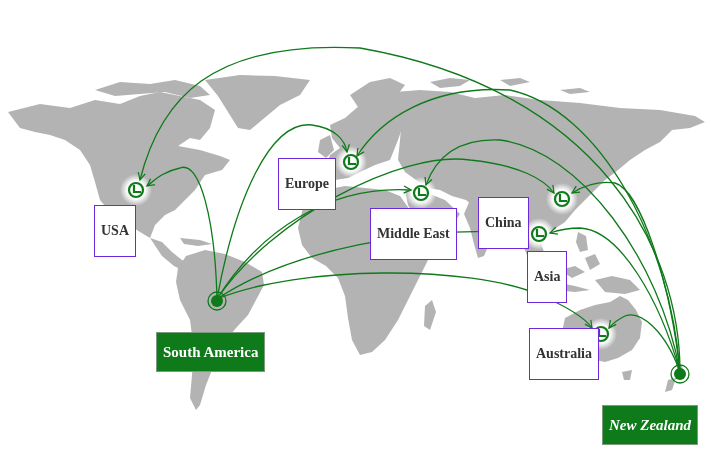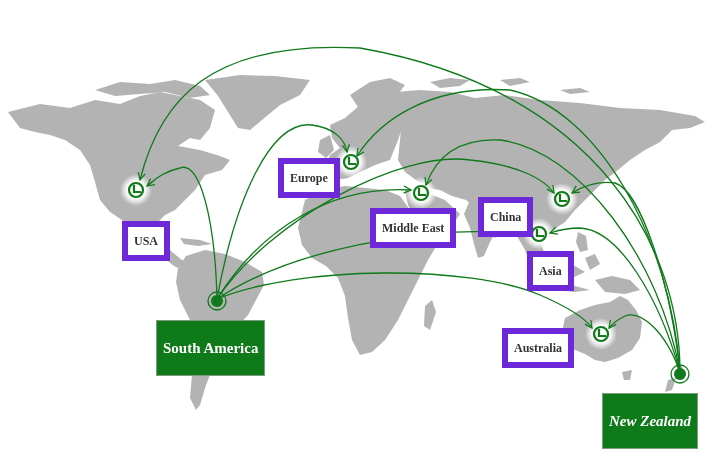--- a/index.html
+++ b/index.html
@@ -1,28 +1,28 @@
 <!DOCTYPE html>
 <html><head>
   <meta charset="utf-8">
   <style>
     html, body { margin: 0; padding: 0; background: #ffffff; }
     body { width: 720px; height: 460px; overflow: hidden; position: relative; font-family: "Liberation Serif", serif; }
     #map { position: absolute; left: 0; top: 0; width: 720px; height: 460px; }
     .land { fill: #b3b3b3; }
     .arc { fill: none; stroke: #0f7a1a; stroke-width: 1.3; }
     .label {
-      position: absolute; background: #ffffff; border: 6px solid #6d28d9;
+      position: absolute; background: #ffffff; border: 1px solid #6d28d9;
       color: #333333; font-family: "Liberation Serif", serif; font-weight: bold;
-      font-size: 12px; line-height: 18px; padding: 5px 6px; white-space: nowrap;
+      font-size: 14px; line-height: 18px; padding: 16px 6px; white-space: nowrap;
     }
     .hub-label {
       position: absolute; background: #0f7a1a; border: 1px solid #7b9a7e;
       color: #ffffff; font-family: "Liberation Serif", serif; font-weight: bold;
-      font-size: 15px; line-height: 22px; padding: 16px 6px; white-space: nowrap;
+      font-size: 15px; line-height: 22px; padding: 8px 6px; white-space: nowrap; margin-top: 12px;
     }
   </style>
 </head>
 <body>
 
 <svg id="map" viewBox="0 0 720 460" xmlns="http://www.w3.org/2000/svg">
   <defs>
     <radialGradient id="glow" cx="50%" cy="50%" r="50%">
       <stop offset="0%" stop-color="#ffffff" stop-opacity="1"></stop>
       <stop offset="60%" stop-color="#ffffff" stop-opacity="0.9"></stop>
@@ -129,21 +129,21 @@
       <circle r="9" fill="none" stroke="#0f7a1a" stroke-width="1.3"></circle>
       <circle r="6" fill="#0f7a1a"></circle>
     </g>
     <g transform="translate(680,374)">
       <circle r="9" fill="none" stroke="#0f7a1a" stroke-width="1.3"></circle>
       <circle r="6" fill="#0f7a1a"></circle>
     </g>
   </g>
 </svg>
 
-<div class="label" style="left:122px; top:205px;margin-top:16px;">USA</div>
+<div class="label" style="left:94px; top:205px;">USA</div>
 <div class="label" style="left:278px; top:158px;">Europe</div>
 <div class="label" style="left:370px; top:208px;text-align:right;">Middle East</div>
 <div class="label" style="left:478px; top:197px;">China</div>
 <div class="label" style="left:516px; top:251px;margin-left:11px;">Asia</div>
-<div class="label" style="left:502px; top:328px;">Australia</div>
+<div class="label" style="left:529px; top:328px;">Australia</div>
 
 <div class="hub-label" style="left:156px; top:320px;">South America</div>
 <div class="hub-label" style="left:602px; top:393px;font-style:italic;">New Zealand</div>
 
 </body></html>

